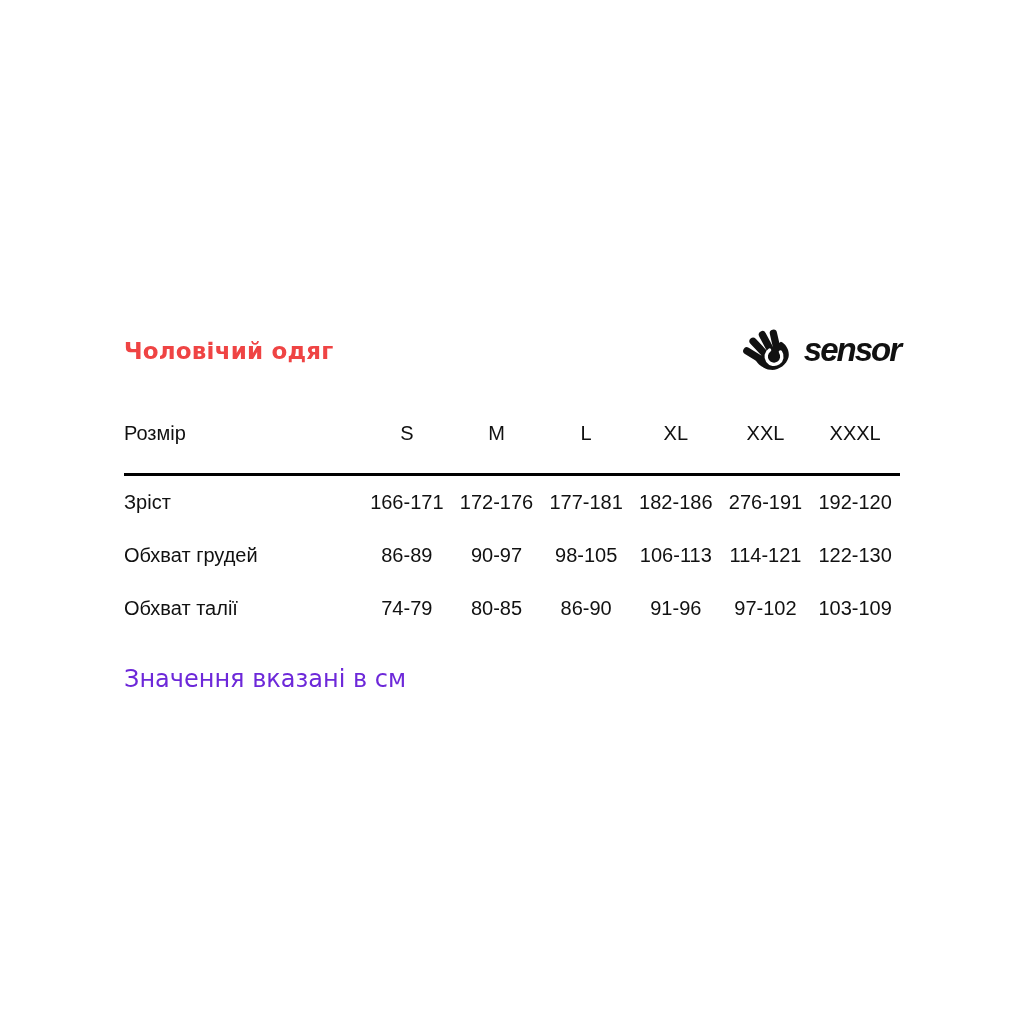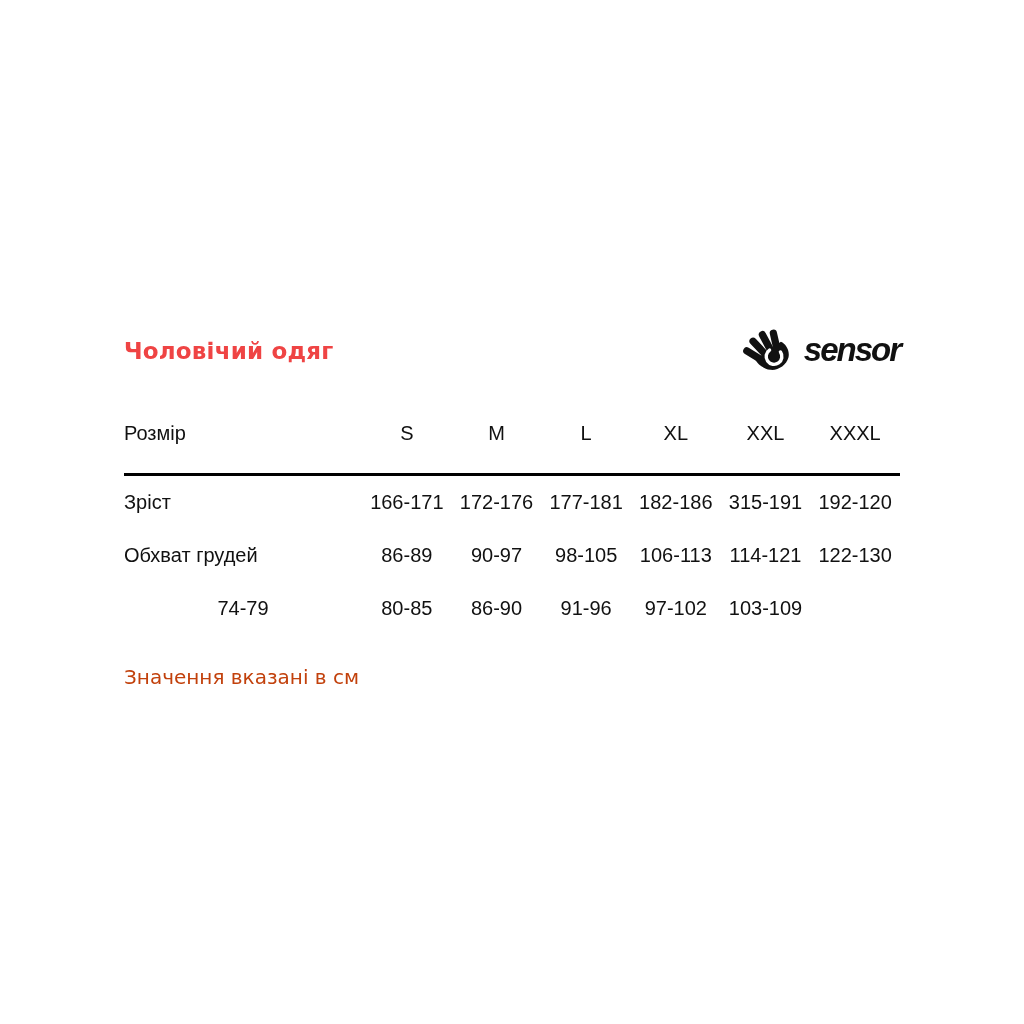--- a/index.html
+++ b/index.html
@@ -75,22 +75,22 @@
     text-align: center;
     white-space: nowrap;
   }
   .cell.label {
     text-align: left;
   }
   
   .footnote {
     margin-top: 30px;
     font-family: "DejaVu Sans", sans-serif;
-    font-size: 20px;
-    color: #c2410c;
+    font-size: 24px;
+    color: #6d28d9;
     white-space: nowrap;
   }
 </style>
 </head>
 <body>
 
 <div class="canvas">
   <div class="content">
 
     <div class="header-row">
@@ -123,35 +123,36 @@
         <div class="cell">XXL</div>
         <div class="cell">XXXL</div>
       </div>
 
       <div class="trow">
         <div class="cell label">Зріст</div>
         <div class="cell">166-171</div>
         <div class="cell">172-176</div>
         <div class="cell">177-181</div>
         <div class="cell">182-186</div>
-        <div class="cell">315-191</div>
+        <div class="cell">276-191</div>
         <div class="cell">192-120</div>
       </div>
 
       <div class="trow">
         <div class="cell label">Обхват грудей</div>
         <div class="cell">86-89</div>
         <div class="cell">90-97</div>
         <div class="cell">98-105</div>
         <div class="cell">106-113</div>
         <div class="cell">114-121</div>
         <div class="cell">122-130</div>
       </div>
 
       <div class="trow">
+        <div class="cell label">Обхват талії</div>
         <div class="cell">74-79</div>
         <div class="cell">80-85</div>
         <div class="cell">86-90</div>
         <div class="cell">91-96</div>
         <div class="cell">97-102</div>
         <div class="cell">103-109</div>
       </div>
 
     </div>
 

